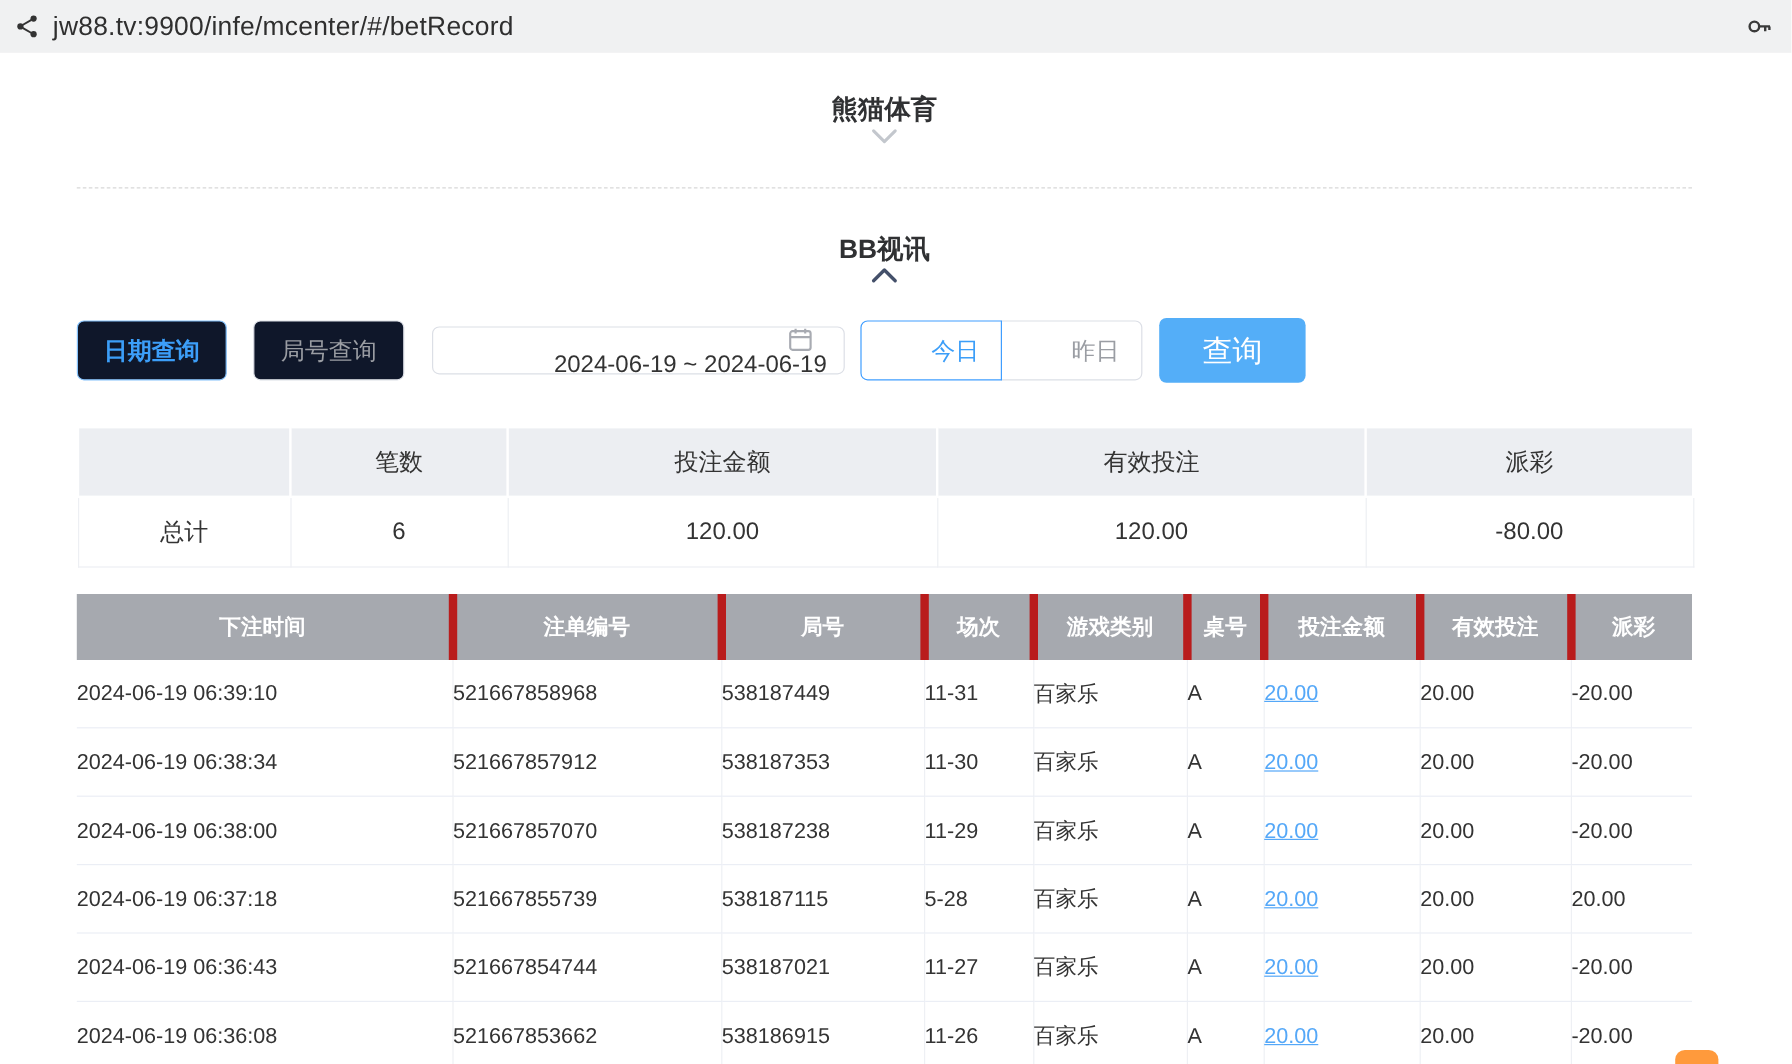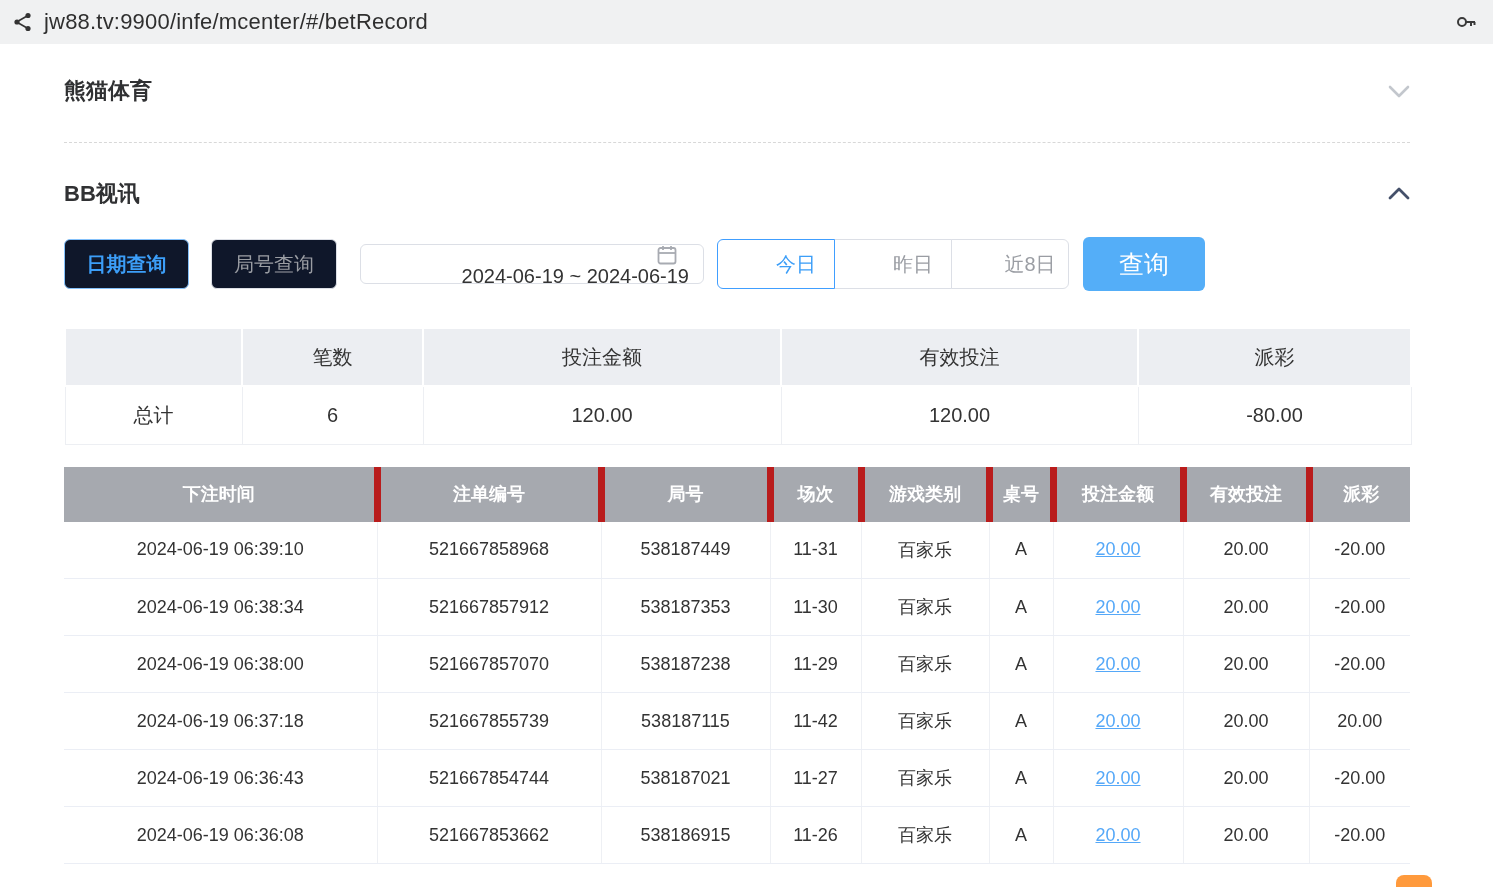--- a/index.html
+++ b/index.html
@@ -20,21 +20,21 @@
     padding: 0 16px 0 12px;
   }
   .topbar .site-icon { width: 22px; height: 22px; margin-right: 10px; flex: 0 0 auto; }
   .topbar .url-text { font-size: 22px; color: #2f2f2f; letter-spacing: .2px; }
   .topbar .key-icon { margin-left: auto; width: 22px; height: 22px; }
 
   
   .content { margin-left: 64px; width: 1346px; }
 
   .section-header {
-    display: flex; align-items: center; justify-content: space-between;
+    display: flex; align-items: center; justify-content: space-between; flex-direction: column;
   }
   .section-title { font-size: 22px; font-weight: bold; color: #303133; }
   .chev { width: 22px; height: 14px; cursor: pointer; }
 
   .panda-section { padding: 32px 0 36px 0; }
   .dashed-divider { border-top: 1px dashed #d8d8d8; }
   .bb-header-row { padding: 36px 0 0 0; }
 
   
   .filter-row { display: flex; align-items: center; margin-top: 28px; }
@@ -51,21 +51,21 @@
     margin-left: 23px; width: 344px; height: 40px;
     border: 1px solid #dcdfe6; border-radius: 6px;
     display: flex; align-items: flex-end; padding: 0 14px; cursor: pointer; background:#fff;flex-direction:column;
   }
   .date-box .cal-icon { width: 20px; height: 20px; margin-right: 12px; flex: 0 0 auto; }
   .date-box .date-text { font-size: 20px; color: #333; }
   .quick-group { display: flex; margin-left: 13px; }
   .quick-btn {
     width: 118px; height: 50px; background: #fff; border: 1px solid #dcdfe6;
     font-size: 20px; color: #9a9da3; display: inline-flex; align-items: center; justify-content: center;
-    cursor: pointer; margin-left: -1px; font-family: Liberation Sans, sans-serif; padding-left: 40px;
+    cursor: pointer; margin-left: -1px; font-family: Liberation Mono, monospace; padding-left: 40px;
   }
   .quick-btn:first-child { border-radius: 6px 0 0 6px; margin-left: 0; }
   .quick-btn:last-child { border-radius: 0 6px 6px 0; }
   .quick-btn.active { border-color: #409eff; color: #3c9ef8; position: relative; z-index: 1; }
   .btn-primary {
     margin-left: 14px; width: 122px; height: 54px; border: none;
     background: #54aef8; color: #fff; font-size: 25px; border-radius: 6px;
     display: inline-flex; align-items: center; justify-content: center; cursor: pointer; font-family: inherit;
   }
 
@@ -83,21 +83,21 @@
   .neg { color: #f2566c; }
 
   
   .bet-table { width: 1346px; margin-top: 22px; table-layout: fixed; }
   .bet-table th {
     background: #a6a9af; color: #fff; font-size: 18px; font-weight: bold;
     height: 55px; text-align: center; border-right: 7px solid #b91c1c;
   }
   .bet-table th:last-child { border-right: none; }
   .bet-table td {
-    height: 57px; font-size: 18px; color: #333; text-align: center;
+    height: 57px; font-size: 18px; color: #333; 
     border-bottom: 1px solid #ebeef5; border-right: 1px solid #eef0f4;
   }
   .bet-table td:last-child { border-right: none; }
   .link { color: #55a8f8; text-decoration: underline; cursor: pointer; }
 
   
   .float-btn {
     position: absolute; right: 61px; bottom: 0; width: 36px; height: 12px;
     background: #ff9a3c; border-radius: 8px 8px 0 0; cursor: pointer;
   }
@@ -160,21 +160,20 @@
           <line x1="6" y1="1" x2="6" y2="5" stroke="#a8abb2" stroke-width="1.8"></line>
           <line x1="14" y1="1" x2="14" y2="5" stroke="#a8abb2" stroke-width="1.8"></line>
         </svg>
       </span>
       <span class="date-text">2024-06-19 ~ 2024-06-19</span>
     </div>
 
     <div class="quick-group">
       <button class="quick-btn active">今日</button>
       <button class="quick-btn">昨日</button>
-      <button class="quick-btn">近8日</button>
     </div>
 
     <button class="btn-primary">查询</button>
   </div>
 
   <table class="summary-table">
     <colgroup>
       <col style="width:177px">
         <col style="width:181px">
         <col style="width:358px">
@@ -255,21 +254,21 @@
           <td>百家乐</td>
           <td>A</td>
           <td><span class="link">20.00</span></td>
           <td>20.00</td>
           <td class="neg">-20.00</td>
         </tr>
         <tr>
           <td>2024-06-19 06:37:18</td>
           <td>521667855739</td>
           <td>538187115</td>
-          <td>11-42</td>
+          <td>5-28</td>
           <td>百家乐</td>
           <td>A</td>
           <td><span class="link">20.00</span></td>
           <td>20.00</td>
           <td>20.00</td>
         </tr>
         <tr>
           <td>2024-06-19 06:36:43</td>
           <td>521667854744</td>
           <td>538187021</td>

